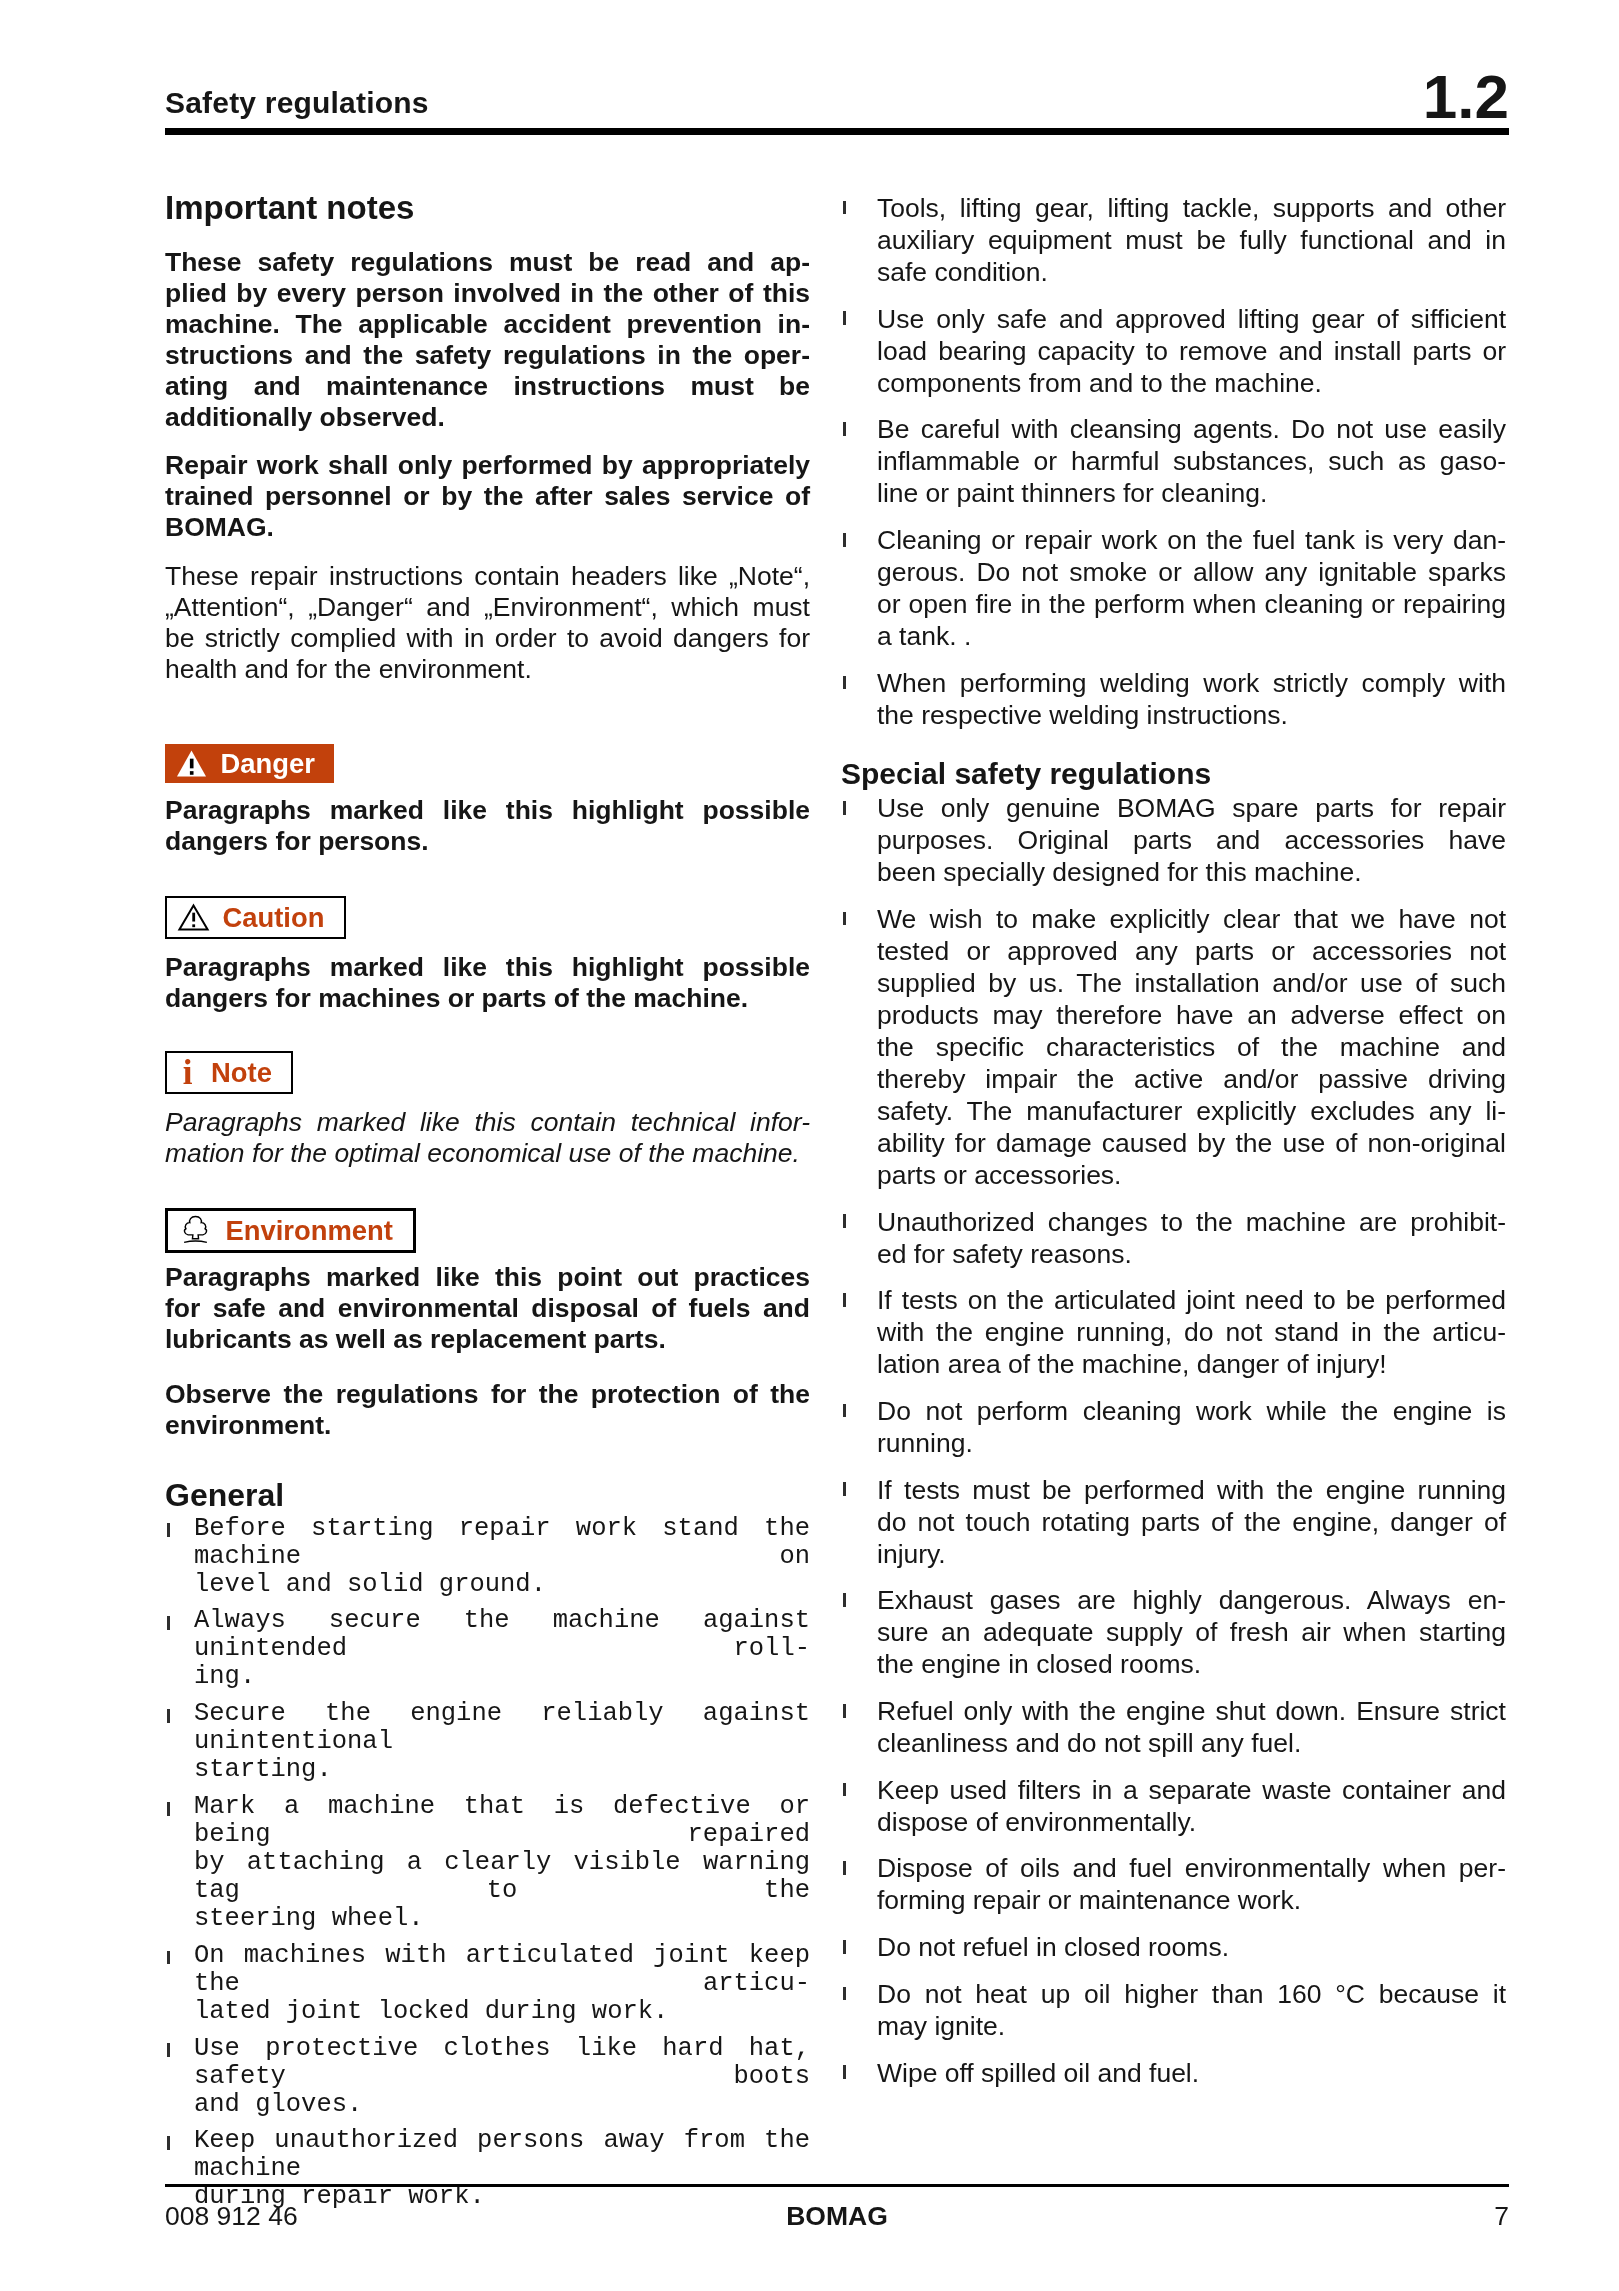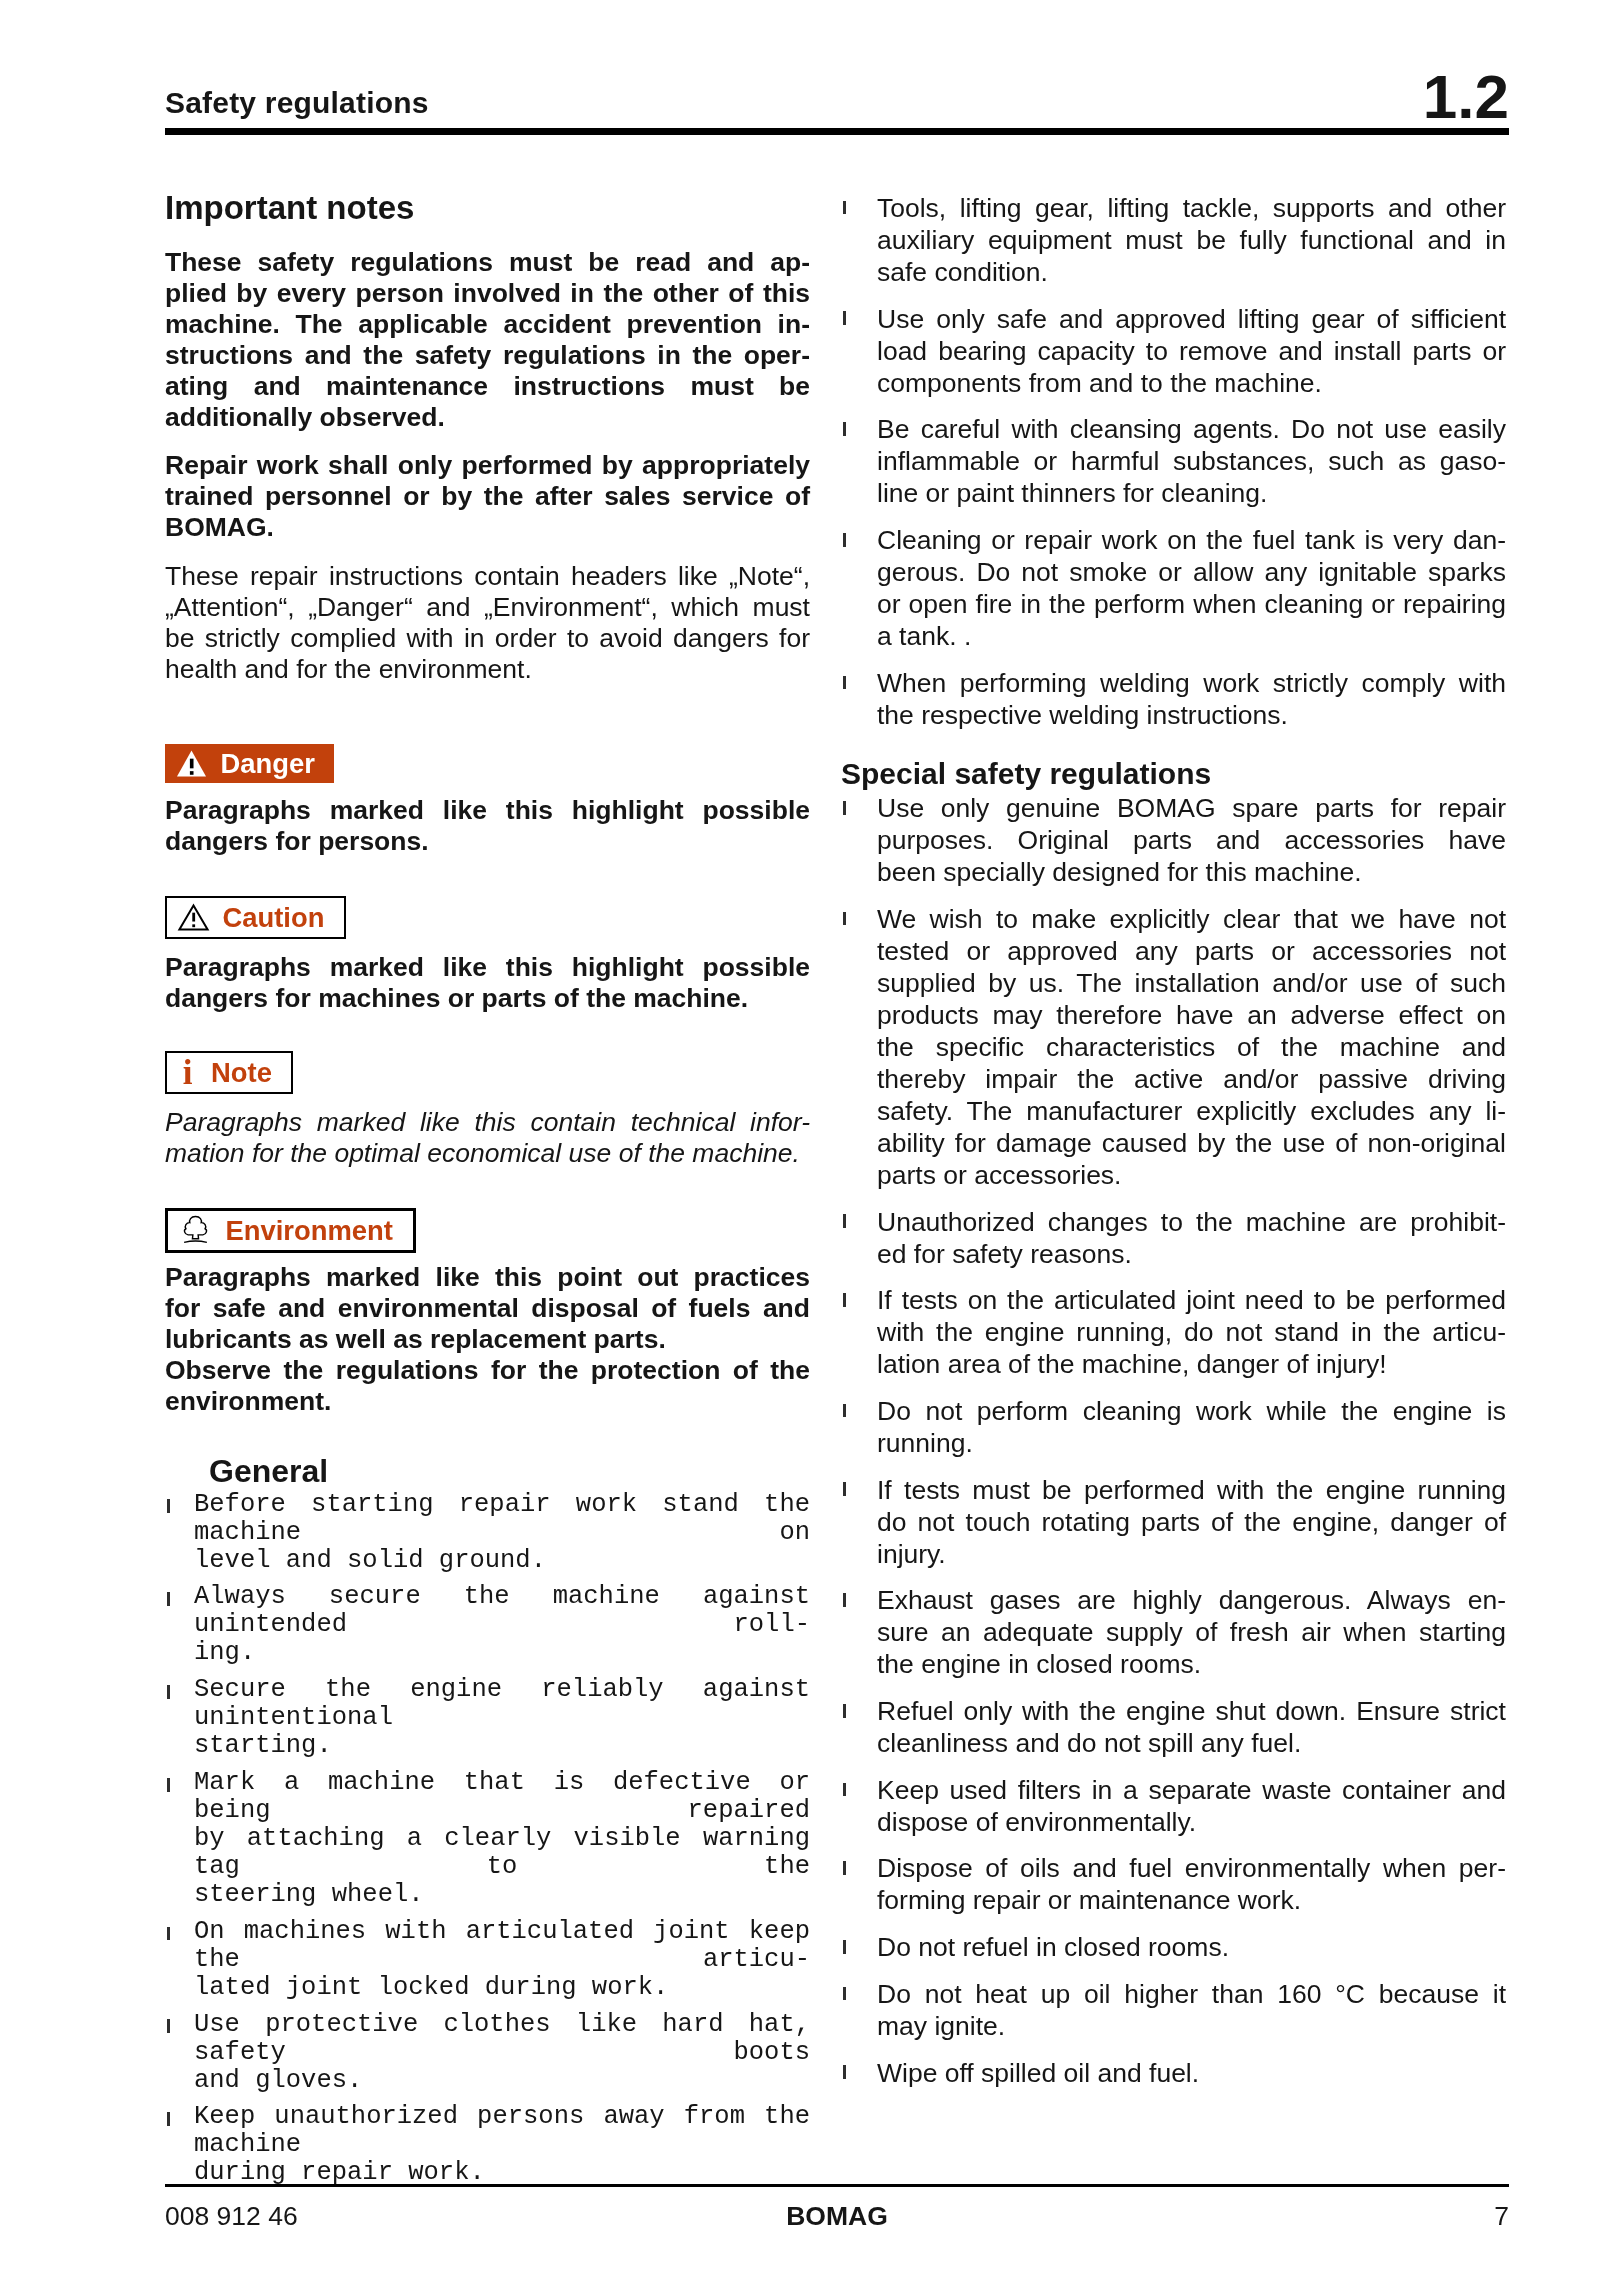--- a/index.html
+++ b/index.html
@@ -38,22 +38,22 @@
 
   
   .jtext .jline{text-align:justify;text-align-last:justify;}
   .jtext .jline:last-child{text-align-last:left;}
 
   
   .p1{margin-top:19.6px;}
   .p-gap{margin-top:17.6px;}
   .after-box{margin-top:12.7px;}
   .p7{margin-top:8.8px;}
-  .p8{margin-top:0;}
-  .h2-general{margin-top:35px;margin-left:44px;}
+  .p8{margin-top:24px;}
+  .h2-general{margin-top:35px;}
 
   
   .callout-wrap{line-height:0;}
   .mt-danger{margin-top:59px;}
   .mt-caution{margin-top:39px;}
   .mt-note{margin-top:37px;}
   .mt-env{margin-top:39px;}
   .callout{
     display:inline-flex;align-items:center;gap:12.7px;
     padding:0 19.6px 0 9.8px;height:39px;

